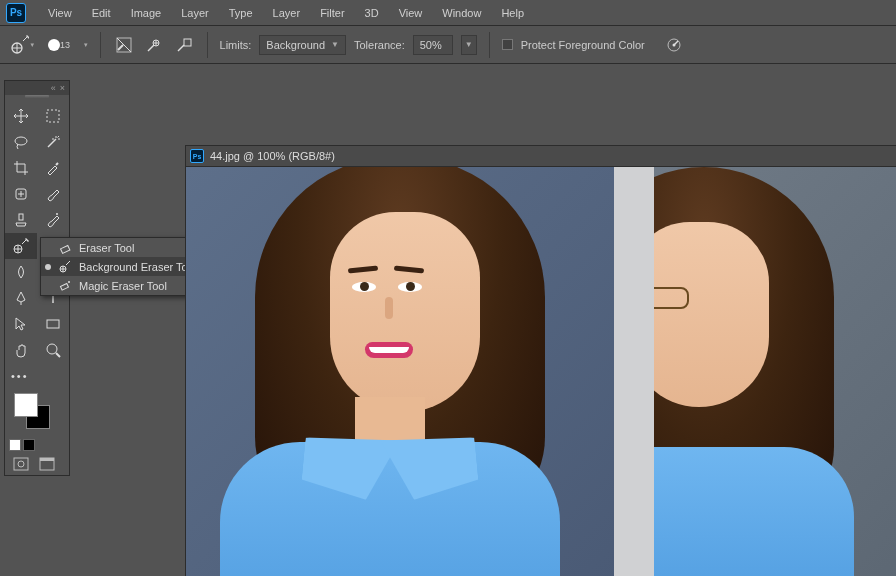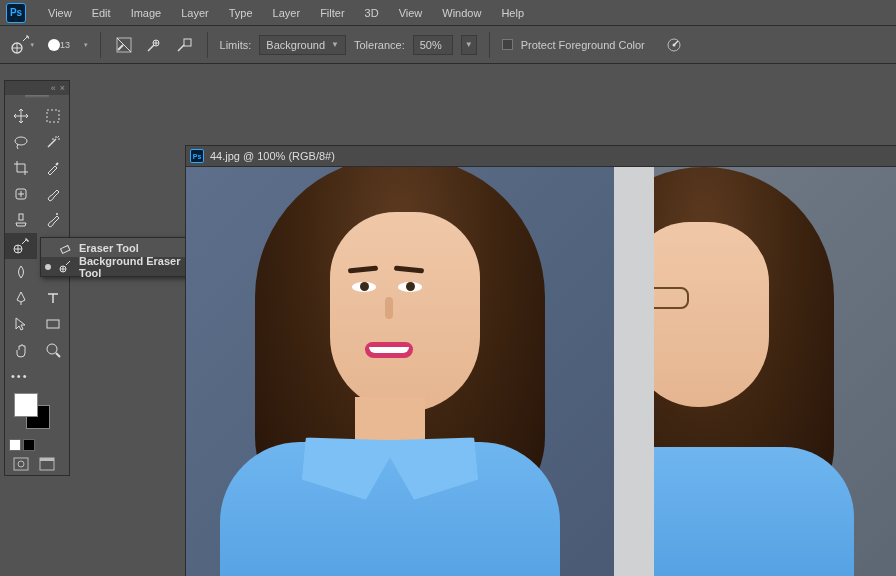--- a/index.html
+++ b/index.html
@@ -37,21 +37,21 @@
   .mini-swatch { width:12px; height:12px; border:1px solid #666; }
   .bottom-row { display:flex; padding:4px; gap:10px; justify-content:flex-start; padding-left:8px; }
 
   
   .flyout { position:absolute; left: 40px; top: 237px; background:#535353; border:1px solid #2b2b2b; width: 178px; box-shadow: 2px 2px 5px rgba(0,0,0,0.5); }
   .flyout-row { height:19px; display:flex; align-items:center; padding:0 6px 0 4px; gap:6px; }
   .flyout-row.selected { background:#3f3f3f; }
   .dot { width:6px; height:6px; border-radius:50%; background:#ccc; opacity:0; }
   .flyout-row.selected .dot { opacity:1; }
   .flyout-icon { width:16px; height:16px; display:flex; align-items:center; justify-content:center; }
-  .flyout-label { flex:1; color:#ddd;font-weight:bold; }
+  .flyout-label { flex:1; color:#ddd; }
   .flyout-short { color:#aaa; }
 
   
   .canvas-area { position:absolute; left:185px; top:145px; right:0; bottom:0; background:#f9a8d4; }
   .doc-window { position:absolute; left:0; top:0; width:720px; }
   .doc-titlebar { height:22px; background:#4a4a4a; border:1px solid #2c2c2c; display:flex; align-items:center; padding-left:4px; gap:6px; color:#ddd; }
   .doc-titlebar .ps-mini { width:14px; height:14px; background:#001e36; border:1px solid #31a8ff; border-radius:2px; display:flex; align-items:center; justify-content:center; color:#31a8ff; font-size:7px; font-weight:bold; }
   .doc-content { border:1px solid #2c2c2c; border-top:none; height:420px; display:flex; overflow:hidden; }
   .img-left { width:428px; background:linear-gradient(135deg,#5d6f8a 0%,#4a5a75 100%); position:relative; overflow:hidden; }
   .separator { width:40px; background:#d0d1d3; }
@@ -339,20 +339,31 @@
     <div class="dot"></div>
     <div class="flyout-icon">
         <svg width="14" height="14">
           <circle cx="5" cy="9" r="3" fill="none" stroke="#ddd"></circle>
           <line x1="5" y1="6" x2="5" y2="12" stroke="#ddd"></line>
           <line x1="2" y1="9" x2="8" y2="9" stroke="#ddd"></line>
           <path d="M8 5 L12 1" stroke="#ddd"></path>
         </svg>
       </div>
     <div class="flyout-label">Background Eraser Tool</div>
+    <div class="flyout-short">E</div>
+  </div>
+  <div class="flyout-row">
+    <div class="dot"></div>
+    <div class="flyout-icon">
+        <svg width="14" height="14">
+          <rect x="3" y="6" width="7" height="4" transform="rotate(-25 6 8)" fill="none" stroke="#ddd"></rect>
+          <path d="M11 2 L11 4 M10 3 L12 3" stroke="#ddd"></path>
+        </svg>
+      </div>
+    <div class="flyout-label">Magic Eraser Tool</div>
     <div class="flyout-short">E</div>
   </div>
 </div>
 
 <div class="canvas-area">
   <div class="doc-window">
     <div class="doc-titlebar">
       <div class="ps-mini">Ps</div>
       <span>44.jpg @ 100% (RGB/8#)</span>
     </div>

